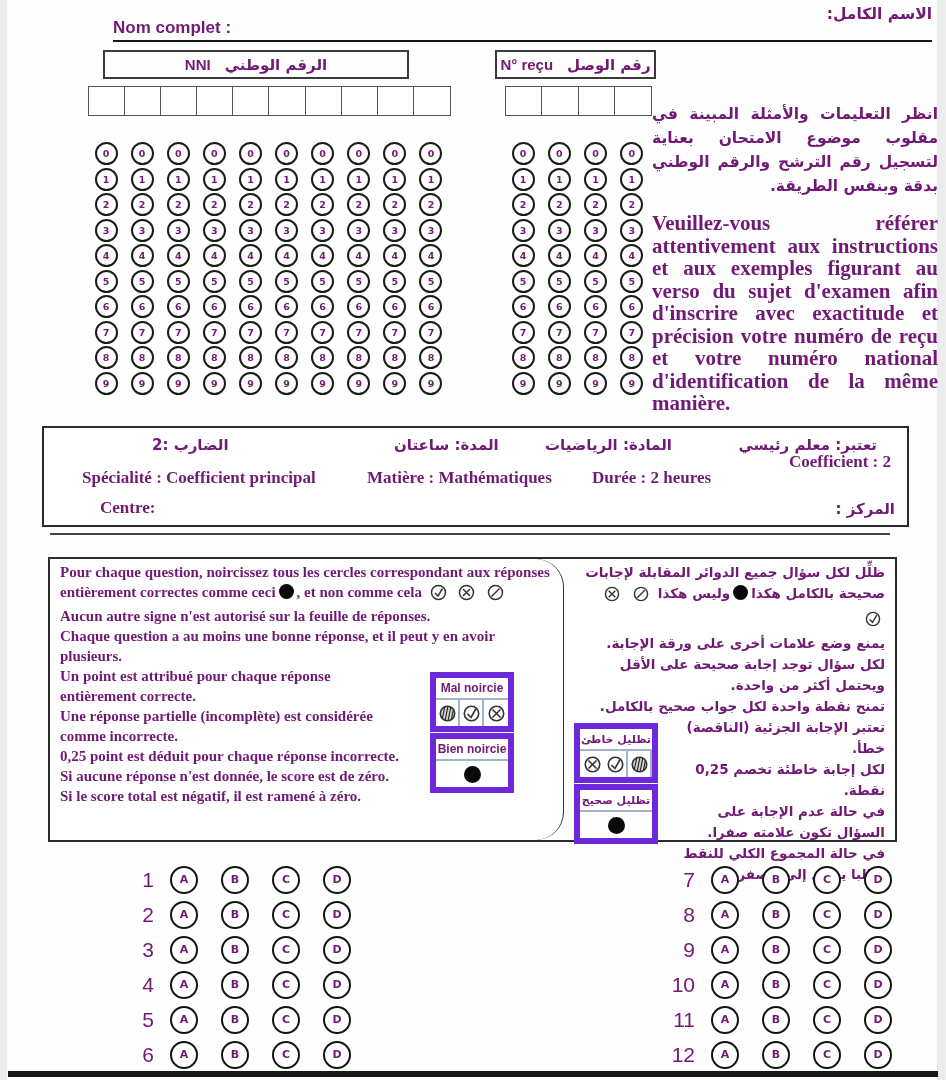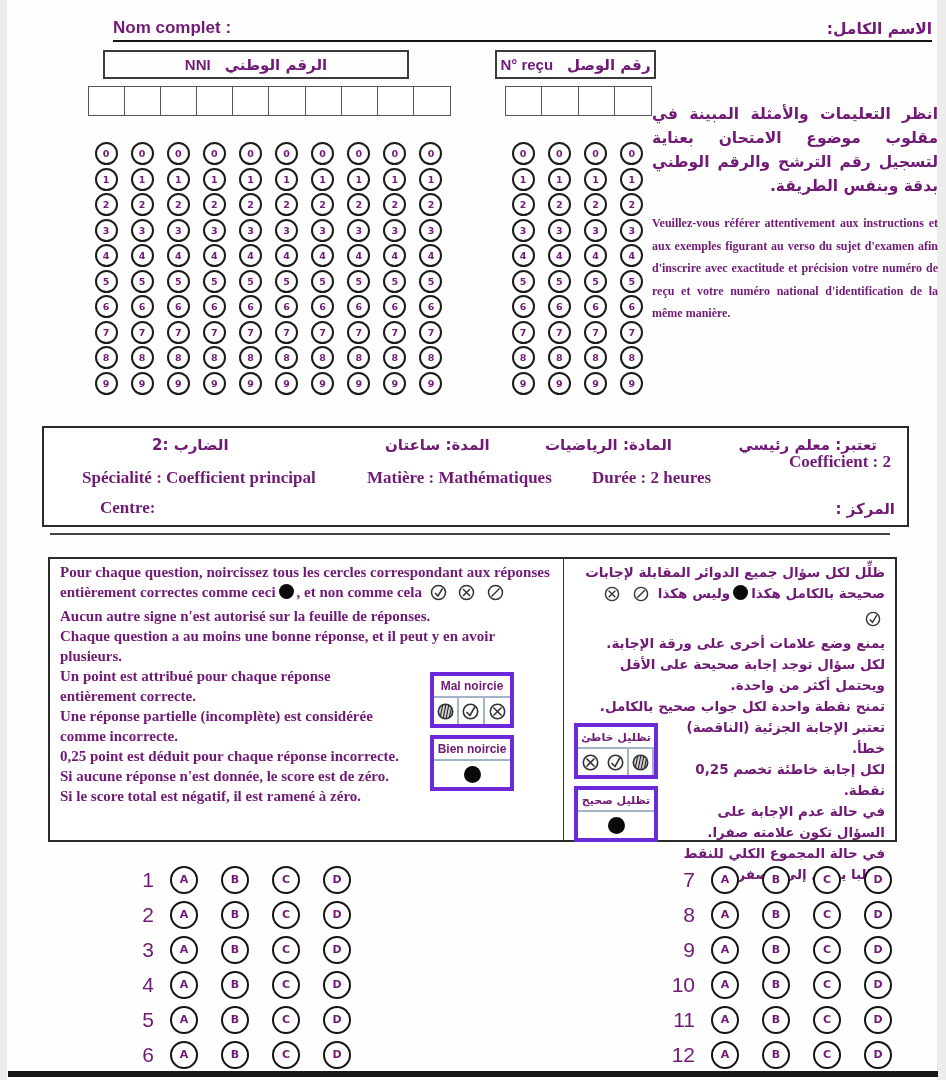--- a/index.html
+++ b/index.html
@@ -6,21 +6,21 @@
   .page{position:relative;width:946px;height:1080px;background:#fefefe;overflow:hidden;
         font-family:"Liberation Sans",sans-serif;color:#701a75;}
   .edge{position:absolute;top:0;height:100%;background:#ececec;}
   .edge.left{left:0;width:7px;}
   .edge.right{right:0;width:9px;}
 
   
   .name-row{position:absolute;left:113px;top:8px;width:819px;height:32px;
             border-bottom:2px solid #161616;display:flex;justify-content:space-between;align-items:flex-end;}
   .name-fr{font-weight:600;font-size:17px;padding-bottom:2px;}
-  .name-ar{font-family:"DejaVu Sans",sans-serif;font-weight:700;font-size:15.5px;direction:rtl;padding-bottom:2px;}
+  .name-ar{font-family:"DejaVu Sans",sans-serif;font-weight:700;font-size:15.5px;direction:rtl;padding-bottom:17px;}
 
   
   .label-box{position:absolute;border:2px solid #3a3a3a;display:flex;align-items:center;justify-content:center;gap:14px;}
   .label-box .latin{font-weight:700;font-size:15px;}
   .label-box .ar{font-family:"DejaVu Sans",sans-serif;font-weight:700;font-size:15px;direction:rtl;}
   .nni-label{left:103px;top:50px;width:302px;height:25px;}
   .receipt-label{left:495px;top:50px;width:157px;height:25px;}
 
   
   .digit-row{position:absolute;display:grid;height:28px;border:1.6px solid #555;background:#fff;}
@@ -33,45 +33,45 @@
   .bubble-grid{position:absolute;display:grid;justify-items:center;align-items:center;}
   .nni-grid{left:88px;top:141px;width:361px;grid-template-columns:repeat(10,1fr);grid-auto-rows:25.5px;}
   .receipt-grid{left:505px;top:141px;width:145px;grid-template-columns:repeat(4,1fr);grid-auto-rows:25.5px;}
   .bubble{width:19px;height:19px;border:2px solid #1b1b1b;border-radius:50%;display:flex;
           align-items:center;justify-content:center;font:600 9.5px "DejaVu Sans",sans-serif;background:#fff;}
 
   
   .side-ar{position:absolute;left:652px;top:102px;width:286px;direction:rtl;text-align:justify;
            font-family:"DejaVu Sans",sans-serif;font-weight:700;font-size:15.5px;line-height:24px;}
   .side-fr{position:absolute;left:652px;top:212px;width:286px;text-align:justify;
-           font-family:"Liberation Serif",serif;font-weight:700;font-size:12px;line-height:22.5px;}
+           font-family:"Liberation Serif",serif;font-weight:700;font-size:21px;line-height:22.5px;}
 
   
   .info-box{position:absolute;left:42px;top:426px;width:863px;height:97px;border:2px solid #2b2b2b;background:#fff;}
   .info-box span{position:absolute;white-space:nowrap;}
   .info-ar{font-family:"DejaVu Sans",sans-serif;font-weight:700;font-size:15px;direction:rtl;}
   .info-fr{font-family:"Liberation Serif",serif;font-weight:700;font-size:17px;}
   .separator{position:absolute;left:50px;top:533px;width:840px;border-top:2px solid #444;}
 
   
   .rules-box{position:absolute;left:48px;top:557px;width:845px;height:281px;border:2px solid #2b2b2b;
              display:flex;background:#fff;}
   .rules-fr{width:514px;border-right:1.6px solid #333;padding:3px 9px 0 10px;box-sizing:border-box;
-            font-family:"Liberation Serif",serif;font-weight:700;font-size:15px;line-height:20px;}
+            font-family:"Liberation Serif",serif;font-weight:700;font-size:15px;line-height:20px;border-radius:28px;}
   .rules-ar{flex:1;direction:rtl;padding:3px 10px 8px 8px;box-sizing:border-box;
             font-family:"DejaVu Sans",sans-serif;font-weight:700;font-size:13.5px;line-height:21px;}
   .rline{margin:0;}
   .dot-icon{display:inline-block;width:15px;height:15px;background:#0a0a0a;border-radius:50%;vertical-align:-2px;margin:0 3px;}
   .sym{display:inline-block;vertical-align:-4px;margin:0 4px;}
 
   
   .sample-float{width:84px;}
   .fr-float{float:right;margin:6px 40px 4px 26px;}
   .ar-float{float:left;margin:6px 12px 4px 2px;}
-  .sample-box{border:4px solid #6d28d9;background:#fff;margin-bottom:7px;}
+  .sample-box{border:6px solid #6d28d9;background:#fff;margin-bottom:1px;}
   .sample-title{height:20px;display:flex;align-items:center;justify-content:center;
                 font:700 12px "Liberation Sans",sans-serif;border-bottom:2px solid #a3b4c7;}
   .sample-title.ar{font-family:"DejaVu Sans",sans-serif;font-size:11px;direction:rtl;}
   .sample-syms{display:grid;grid-template-columns:1fr 1fr 1fr;height:26px;}
   .sample-syms .cell{display:flex;align-items:center;justify-content:center;border-right:2px solid #a3b4c7;}
   .sample-syms .cell:last-child{border-right:none;}
   .sample-good-row{height:26px;display:flex;align-items:center;justify-content:center;}
   .dot-big{width:17px;height:17px;background:#0a0a0a;border-radius:50%;}
 
   
@@ -268,21 +268,21 @@
       <div class="bubble">9</div>
       <div class="bubble">9</div>
     </div>
 
   <div class="side-ar">انظر التعليمات والأمثلة المبينة في مقلوب موضوع الامتحان بعناية لتسجيل رقم الترشح والرقم الوطني بدقة وبنفس الطريقة.</div>
   <div class="side-fr">Veuillez-vous référer attentivement aux instructions et aux exemples figurant au verso du sujet d'examen afin d'inscrire avec exactitude et précision votre numéro de reçu et votre numéro national d'identification de la même manière.</div>
 
   <div class="info-box">
     <span class="info-ar" style="right:30px;top:8px;">تعتبر: معلم رئيسي</span>
     <span class="info-ar" style="left:501px;top:8px;">المادة: الرياضيات</span>
-    <span class="info-ar" style="left:341px;top:8px;">المدة: ساعتان</span>
+    <span class="info-ar" style="left:350px;top:8px;">المدة: ساعتان</span>
     <span class="info-ar" style="left:108px;top:8px;">الضارب :2</span>
     <span class="info-fr" style="left:38px;top:40px;">Spécialité : Coefficient principal</span>
     <span class="info-fr" style="left:323px;top:40px;">Matière : Mathématiques</span>
     <span class="info-fr" style="left:548px;top:40px;">Durée : 2 heures</span>
     <span class="info-fr" style="left:718px;top:24px;margin-left:27px;">Coefficient : 2</span>
     <span class="info-fr" style="left:56px;top:70px;">Centre:</span>
     <span class="info-ar" style="right:12px;top:72px;">المركز :</span>
   </div>
 
   <div class="separator"></div>

